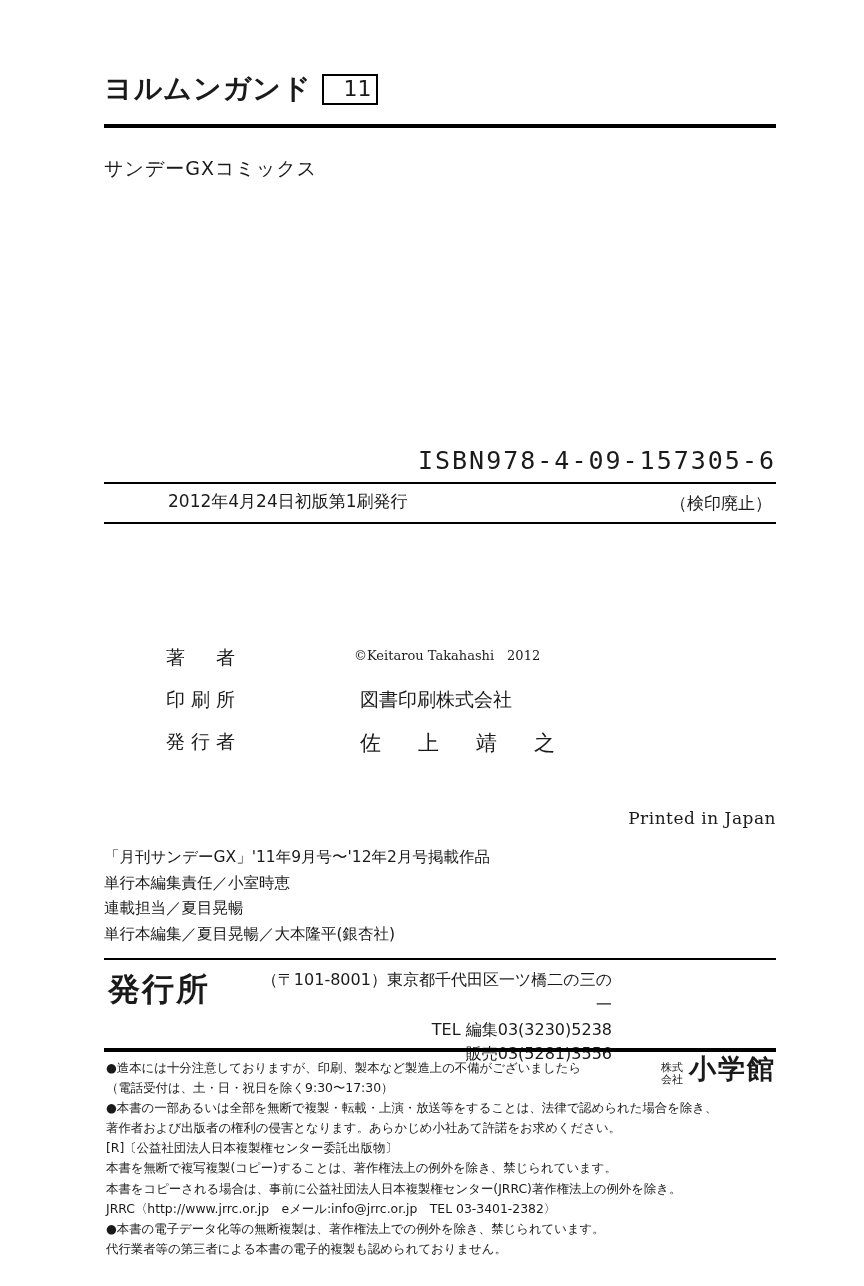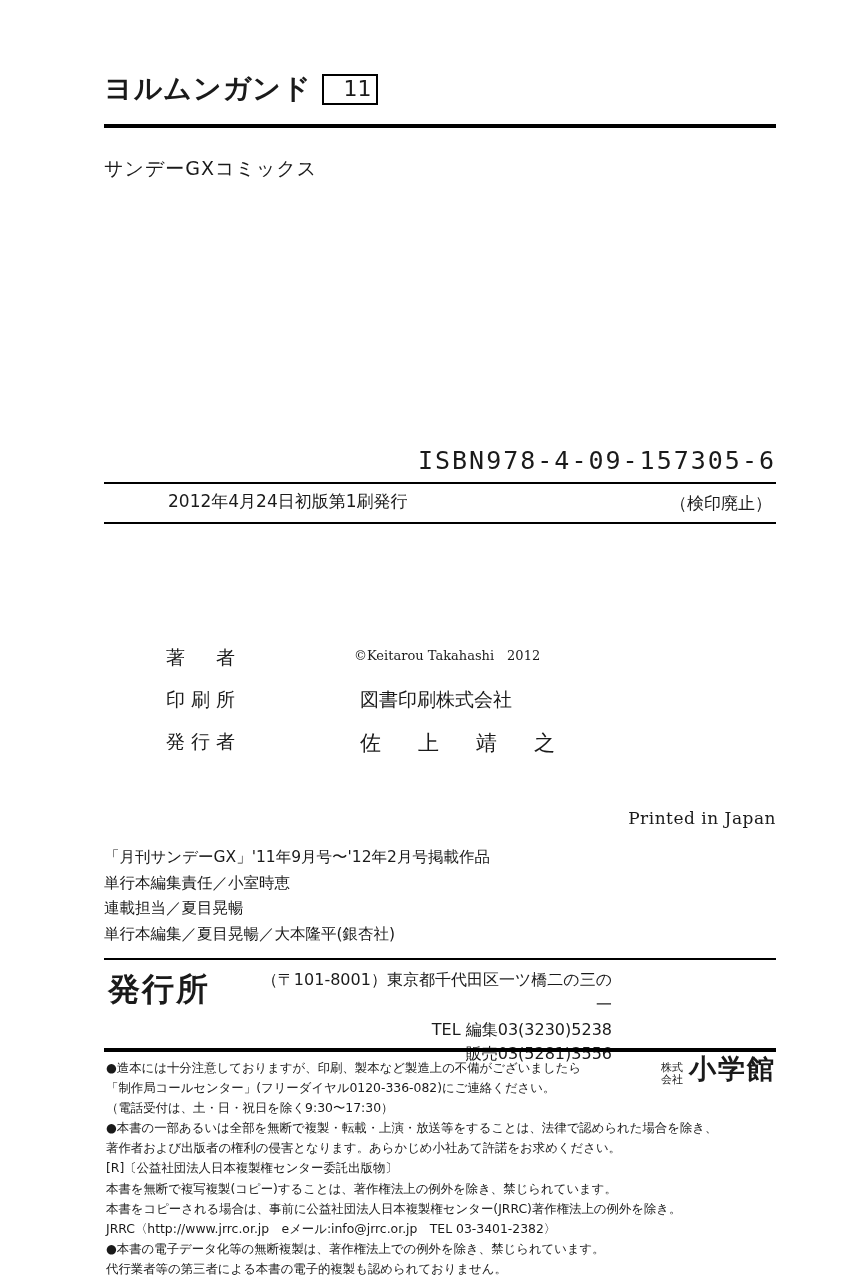--- a/index.html
+++ b/index.html
@@ -274,21 +274,20 @@
     <div class="kk">
       <div>株式</div>
       <div>会社</div>
     </div>
     <div class="sg">小学館</div>
   </div>
   <div class="rule-pub-bot"></div>
 
   <div class="fineprint">
     <div>●造本には十分注意しておりますが、印刷、製本など製造上の不備がございましたら</div>
-    <div>「制作局コールセンター」(フリーダイヤル0120-336-082)にご連絡ください。</div>
     <div>（電話受付は、土・日・祝日を除く9:30〜17:30）</div>
     <div>●本書の一部あるいは全部を無断で複製・転載・上演・放送等をすることは、法律で認められた場合を除き、</div>
     <div>著作者および出版者の権利の侵害となります。あらかじめ小社あて許諾をお求めください。</div>
     <div>[R]〔公益社団法人日本複製権センター委託出版物〕</div>
     <div>本書を無断で複写複製(コピー)することは、著作権法上の例外を除き、禁じられています。</div>
     <div>本書をコピーされる場合は、事前に公益社団法人日本複製権センター(JRRC)著作権法上の例外を除き。</div>
     <div>JRRC〈http://www.jrrc.or.jp　eメール:info@jrrc.or.jp　TEL 03-3401-2382〉</div>
     <div>●本書の電子データ化等の無断複製は、著作権法上での例外を除き、禁じられています。</div>
     <div>代行業者等の第三者による本書の電子的複製も認められておりません。</div>
   </div>

